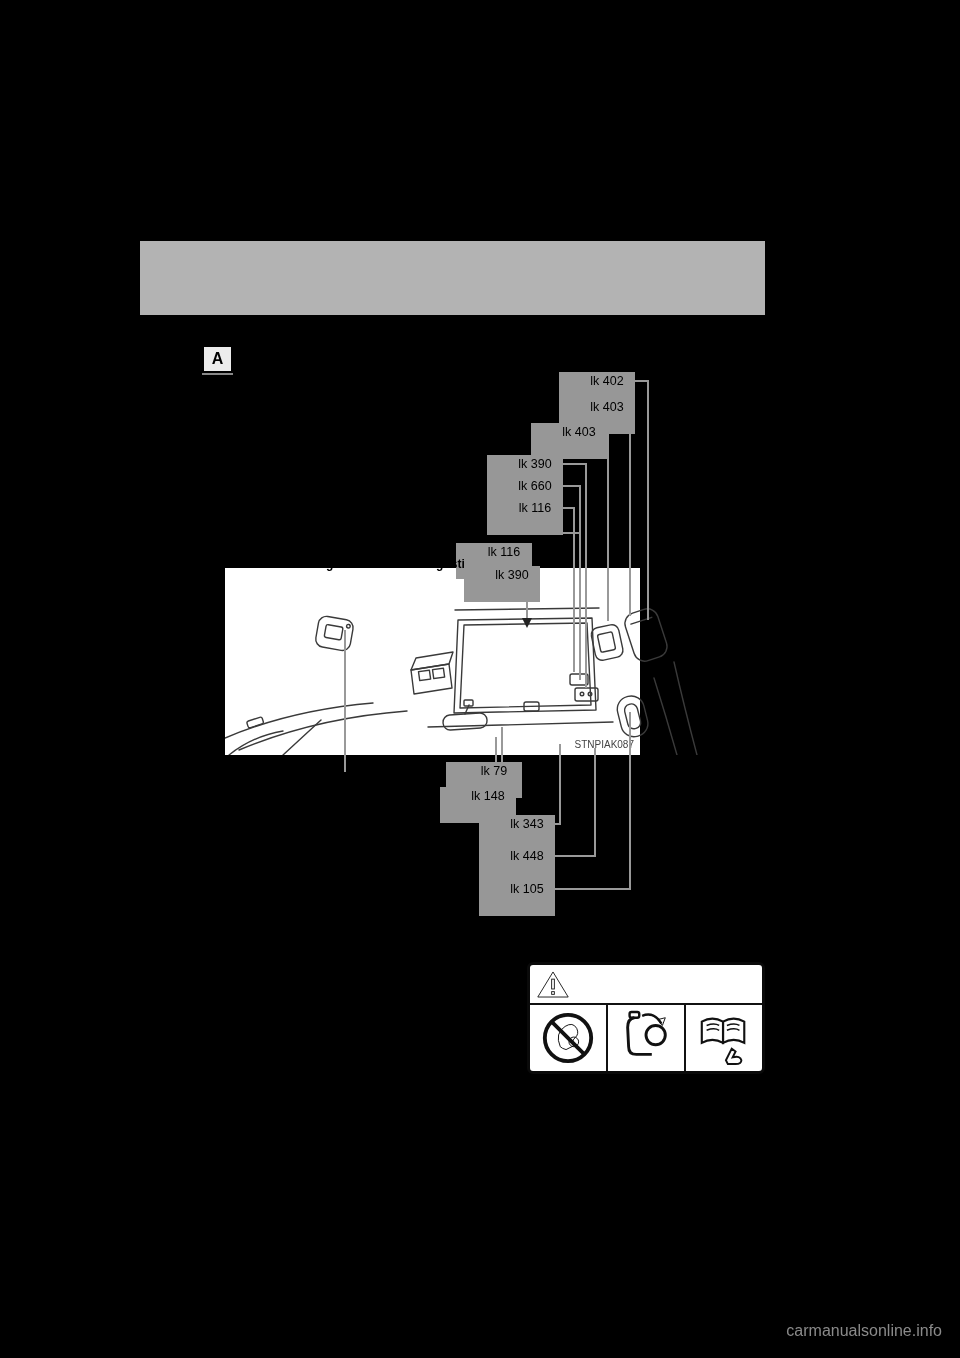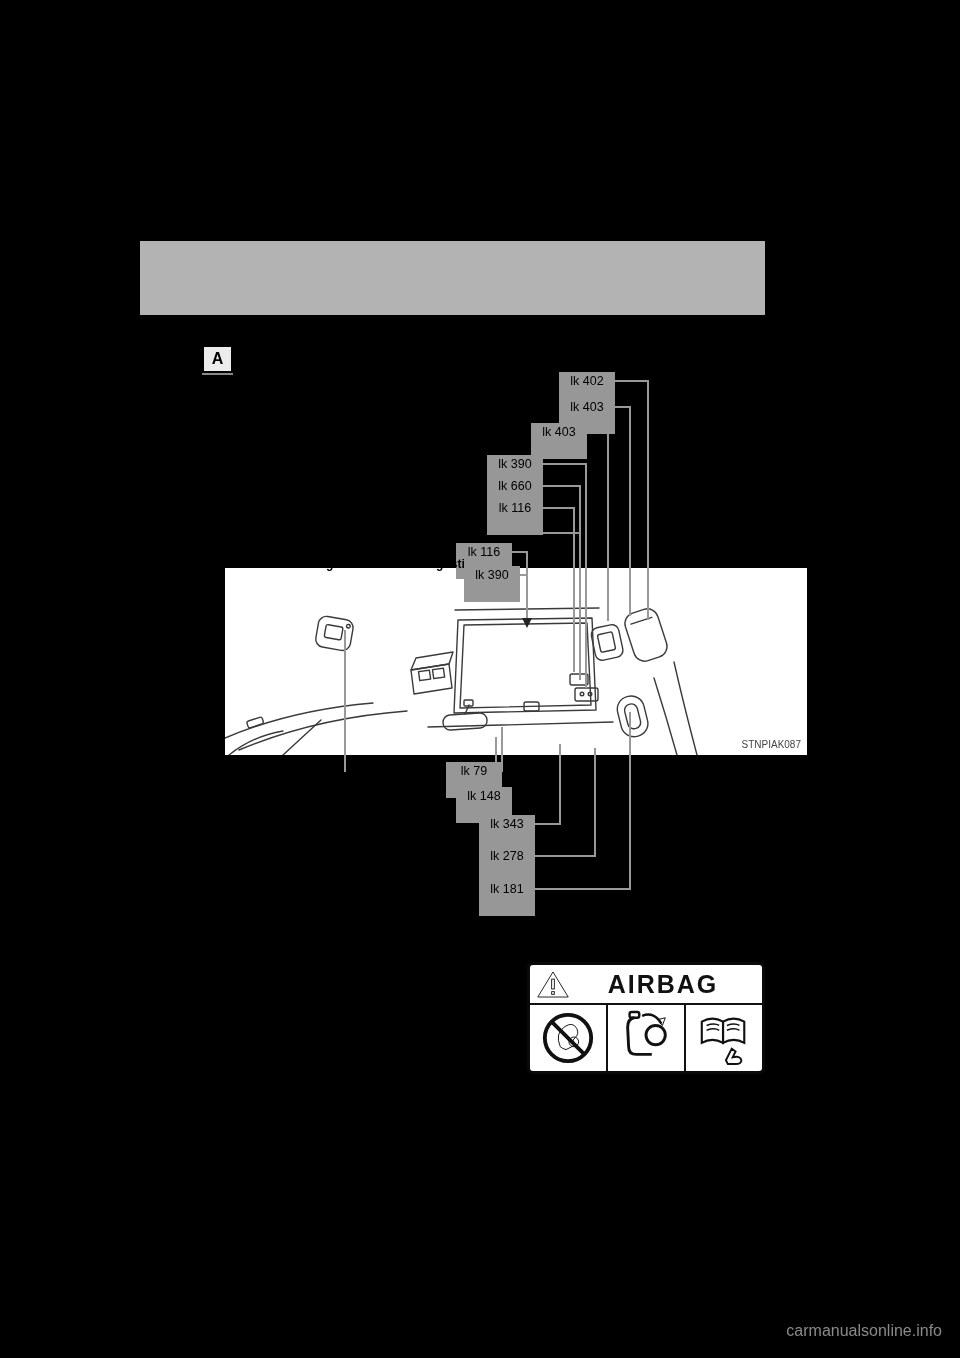--- a/index.html
+++ b/index.html
@@ -6,25 +6,25 @@
   #page{position:relative;width:960px;height:1358px;background:#000;overflow:hidden;
         font-family:"Liberation Sans","DejaVu Sans",sans-serif;}
 
   .header-bar{position:absolute;left:140px;top:241px;width:625px;height:74px;background:#b3b3b3;}
 
   .marker-box{position:absolute;left:204px;top:347px;width:27px;height:24px;background:#ececec;
               color:#000;font-weight:bold;font-size:16px;text-align:center;line-height:24px;}
   .marker-underline{position:absolute;left:202px;top:373px;width:31px;height:2px;background:#888;}
 
   .badge{position:absolute;width:56px;height:36px;background:#979797;color:#000;
-         font-size:12.5px;line-height:18px;text-align:center;z-index:6;}
+         font-size:12.5px;line-height:18px;text-align:center;z-index:6;padding-left:20px;}
 
   .line{position:absolute;background:#999;z-index:5;}
 
-  .illustration{position:absolute;left:225px;top:568px;width:582px;height:187px;background:#fff;z-index:2;}
+  .illustration{position:absolute;left:225px;top:568px;width:415px;height:187px;background:#fff;z-index:2;}
   .illustration svg *{fill:none;stroke:#3a3a3a;stroke-width:1.4;stroke-linecap:round;stroke-linejoin:round;}
   .figure-caption{position:absolute;left:278px;top:557px;font-size:12px;font-weight:bold;color:#000;z-index:7;}
   .figure-code{position:absolute;right:6px;bottom:5px;font-size:10px;color:#444;z-index:3;font-family:"Liberation Sans",sans-serif;}
 
   .arrow-down{position:absolute;left:522px;top:618px;width:0;height:0;z-index:6;
               border-left:5px solid transparent;border-right:5px solid transparent;border-top:10px solid #222;}
 
   .airbag-label{position:absolute;left:527px;top:962px;width:238px;height:112px;background:#fff;
                 border:3px solid #0a0a0a;border-radius:6px;box-sizing:border-box;z-index:4;
                 display:flex;flex-direction:column;}
@@ -50,24 +50,24 @@
 
   <div class="badge" style="left:559px;top:372px">lk 402</div>
   <div class="badge" style="left:559px;top:398px">lk 403</div>
   <div class="badge" style="left:531px;top:423px">lk 403</div>
   <div class="badge" style="left:487px;top:455px">lk 390</div>
   <div class="badge" style="left:487px;top:477px">lk 660</div>
   <div class="badge" style="left:487px;top:499px">lk 116</div>
   <div class="badge" style="left:456px;top:543px">lk 116</div>
   <div class="badge" style="left:464px;top:566px">lk 390</div>
   <div class="badge" style="left:446px;top:762px">lk 79</div>
-  <div class="badge" style="left:456px;top:787px">lk 148</div>
+  <div class="badge" style="left:440px;top:787px">lk 148</div>
   <div class="badge" style="left:479px;top:815px">lk 343</div>
-  <div class="badge" style="left:479px;top:847px">lk 278</div>
-  <div class="badge" style="left:479px;top:880px">lk 181</div>
+  <div class="badge" style="left:479px;top:847px">lk 448</div>
+  <div class="badge" style="left:479px;top:880px">lk 105</div>
 
   <div class="line" style="left:615px;top:380px;width:34px;height:2px"></div>
   <div class="line" style="left:647px;top:380px;width:2px;height:240px"></div>
   <div class="line" style="left:615px;top:406px;width:16px;height:2px"></div>
   <div class="line" style="left:629px;top:406px;width:2px;height:210px"></div>
   <div class="line" style="left:587px;top:431px;width:22px;height:2px"></div>
   <div class="line" style="left:607px;top:431px;width:2px;height:190px"></div>
 
   <div class="line" style="left:543px;top:463px;width:44px;height:2px"></div>
   <div class="line" style="left:585px;top:463px;width:2px;height:225px"></div>
@@ -156,21 +156,20 @@
 
   <div class="figure-caption">Kaardilugemislambid/laevalgusti</div>
 
   <div class="airbag-label">
     <div class="airbag-top">
       <svg viewBox="0 0 38 32" width="34" height="29">
         <polygon points="19,2 36,30 2,30" fill="#111" stroke="none"></polygon>
         <rect x="17.5" y="10" width="3" height="11" fill="#fff" stroke="none"></rect>
         <rect x="17.5" y="24" width="3" height="3" fill="#fff" stroke="none"></rect>
       </svg>
-      <div class="airbag-title">AIRBAG</div>
     </div>
     <div class="airbag-divider"></div>
     <div class="airbag-bottom">
       <div class="airbag-cell sep">
         <svg viewBox="0 0 64 58" width="62" height="56">
           <circle cx="32" cy="29" r="24" stroke-width="4"></circle>
           <path d="M24,38 q-6,-14 5,-21 q8,-5 12,2 q3,6 -2,10 q-4,4 -1,8 l-8,4 q-4,-1 -6,-3 Z" fill="#111" stroke="none"></path>
           <circle cx="38" cy="33" r="5" fill="#111" stroke="none"></circle>
           <line x1="15" y1="12" x2="49" y2="46" stroke-width="4"></line>
         </svg>

